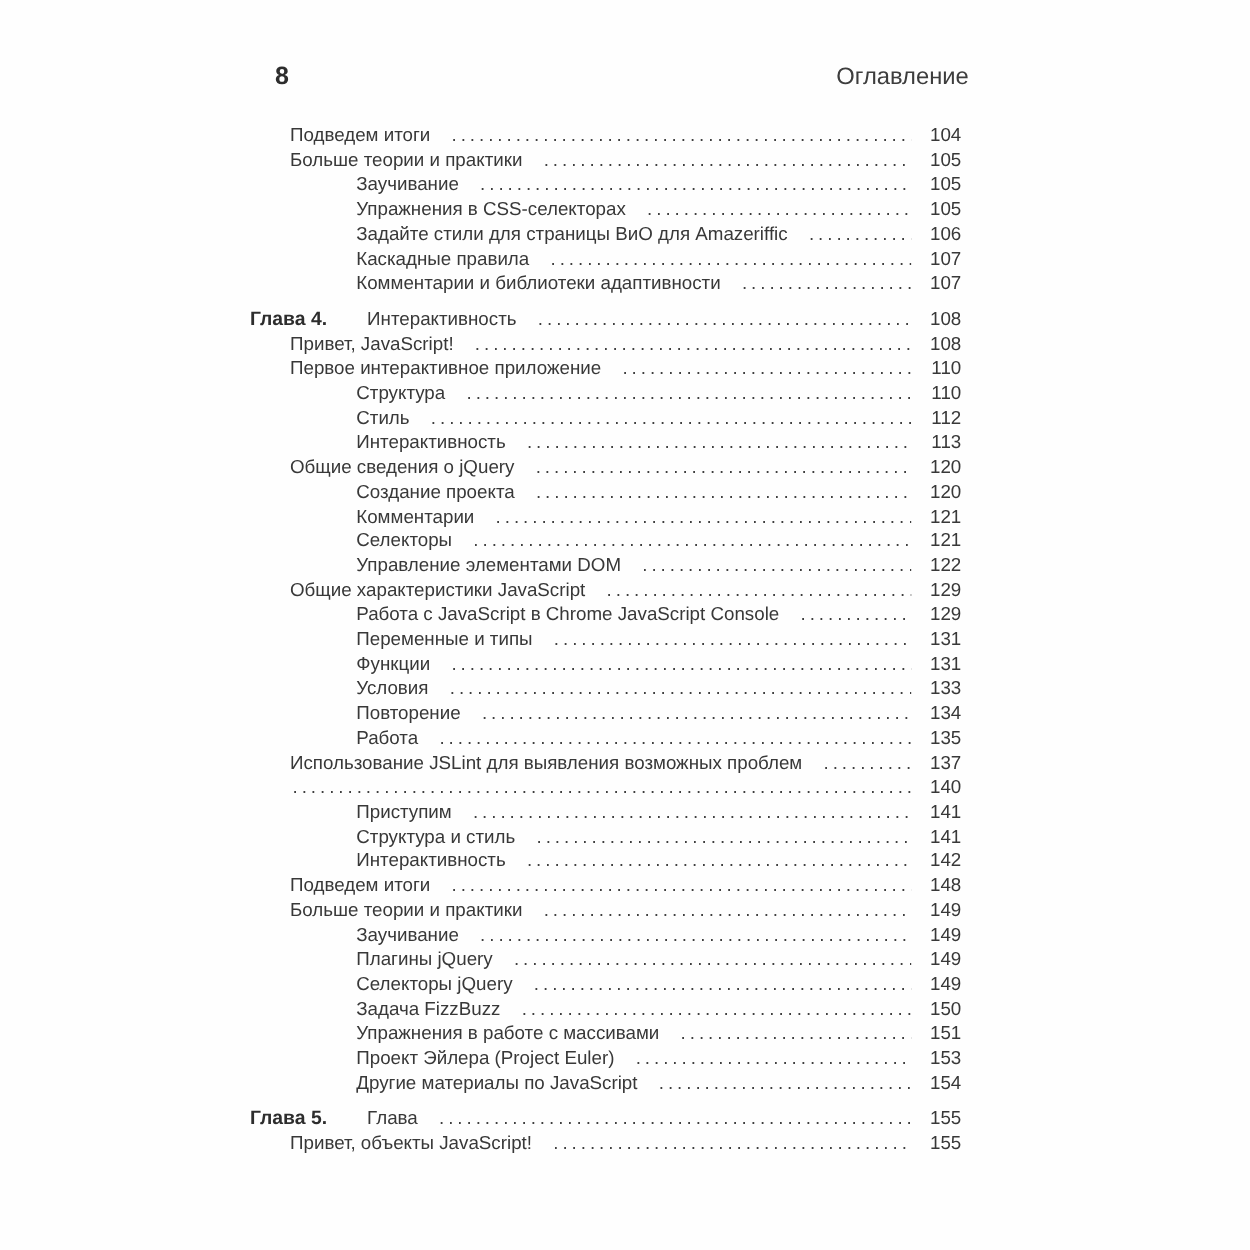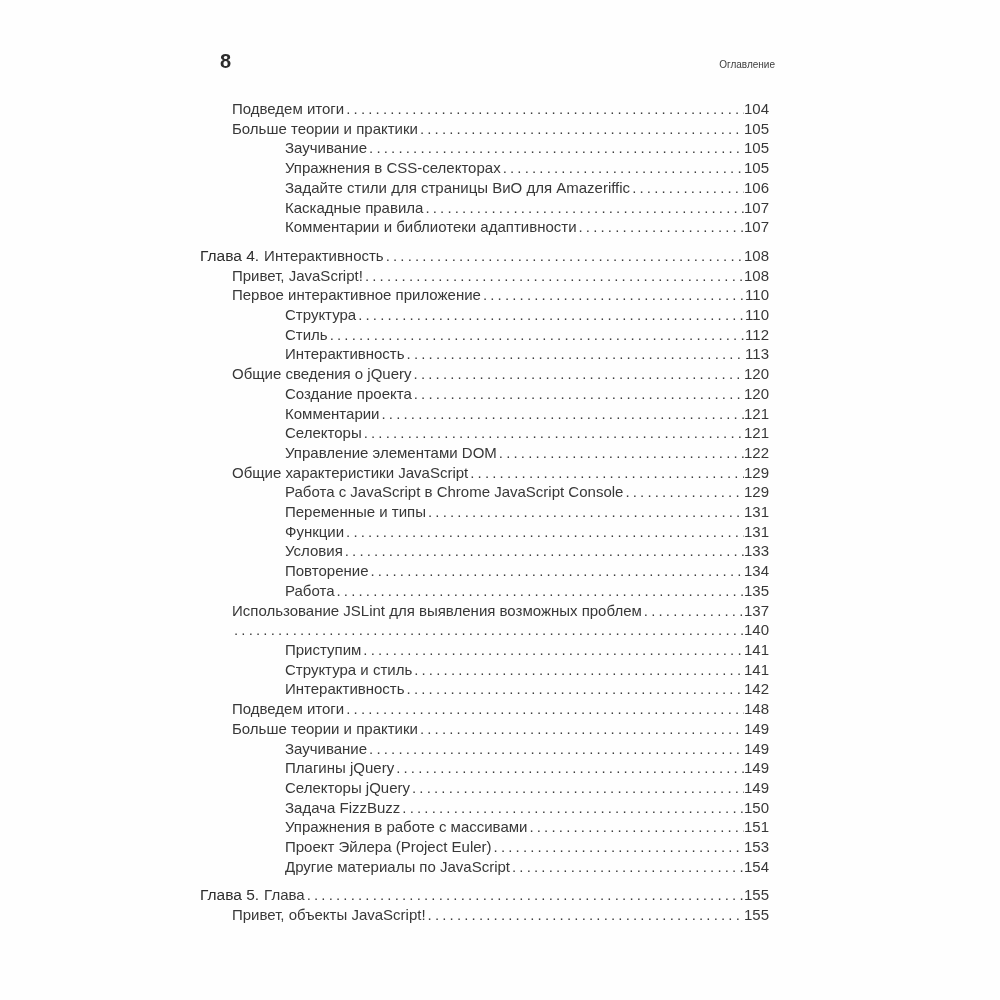--- a/index.html
+++ b/index.html
@@ -25,43 +25,44 @@
     justify-content: space-between;
     align-items: baseline;
   }
   .page-number {
     font-weight: bold;
     font-size: 20px;
     color: #2d2d2d;
     padding-left: 20px;
   }
   .header-title {
-    font-size: 10px;
+    font-size: 19px;
     color: #3d3d3d;
   }
   .toc {
     position: absolute;
     top: 99px;
     left: 200px;
     width: 569px;
   }
   .row {
     display: flex;
     align-items: flex-start;
     line-height: 19.7px;
     font-size: 15px;
     white-space: nowrap;
+    gap: 15px;
   }
   .row.chapter { margin-top: 9px; }
   .row.l1 { padding-left: 32px; }
   .row.l2 { padding-left: 85px; }
   .prefix {
-    font-weight: normal;
+    font-weight: bold;
     font-size: 15.5px;
-    margin-right: 5px;
+    margin-right: 17px;
     color: #2d2d2d;
   }
   .label { flex: 0 0 auto; }
   .dots {
     flex: 1 1 auto;
     overflow: hidden;
     text-align: right;
     padding: 0 1px 0 2px;
     letter-spacing: -0.5px;
     color: #3e3e3e;

